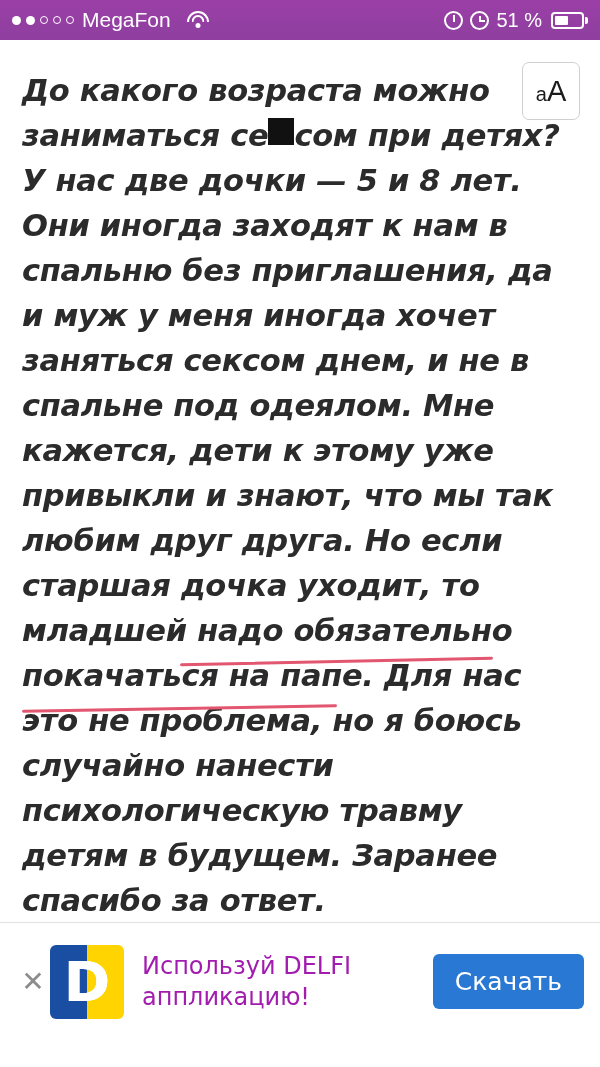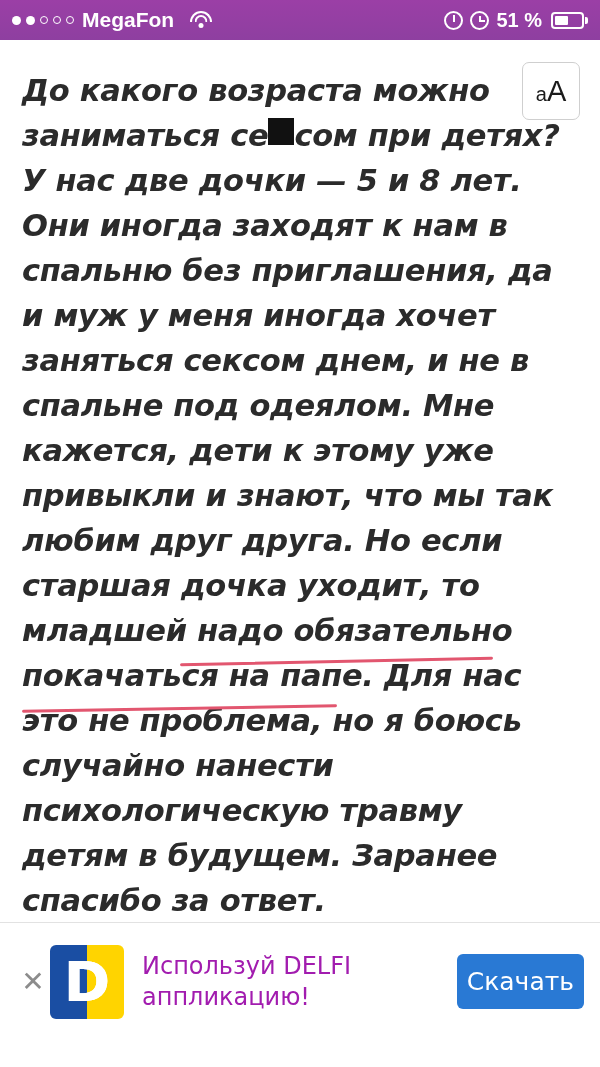--- a/index.html
+++ b/index.html
@@ -42,21 +42,21 @@
     background: #ffffff;
   }
   .dot.hollow {
     background: transparent;
     border: 1.5px solid #ffffff;
     width: 6px;
     height: 6px;
   }
   .carrier {
     font-size: 21px;
-    font-weight: bold;
+    font-weight: normal;
     letter-spacing: 0px;
     margin-right: 16px;
   }
   .wifi-icon {
     display: inline-block;
     width: 22px;
     height: 18px;
     position: relative;
     margin-right: 4px;
   }
@@ -82,21 +82,21 @@
     font-size: 22px;
     font-weight: bold;
     pointer-events: none;
   }
   .status-right {
     margin-left: auto;
     display: flex;
     align-items: center;
     gap: 7px;
     font-size: 20px;
-    font-weight: bold;
+    font-weight: normal;
   }
   .circle-icon {
     width: 19px; height: 19px;
     border: 2px solid #ffffff;
     border-radius: 50%;
     display: inline-block;
     position: relative;
     box-sizing: border-box;
   }
   .circle-icon.lock::after {
@@ -284,21 +284,21 @@
     line-height: 31px;
     color: #a21caf;
   }
   .ad-cta {
     flex: 0 0 auto;
     background: #2979d4;
     color: #ffffff;
     border-radius: 6px;
     font-family: "DejaVu Sans", sans-serif;
     font-size: 25px;
-    padding: 13px 10px;
+    padding: 13px 22px;
     text-align: center;
     white-space: nowrap;
   }
   .home-strip {
     position: absolute;
     left: 0; bottom: 0;
     width: 600px;
     height: 27px;
     background: #ffffff;
   }

